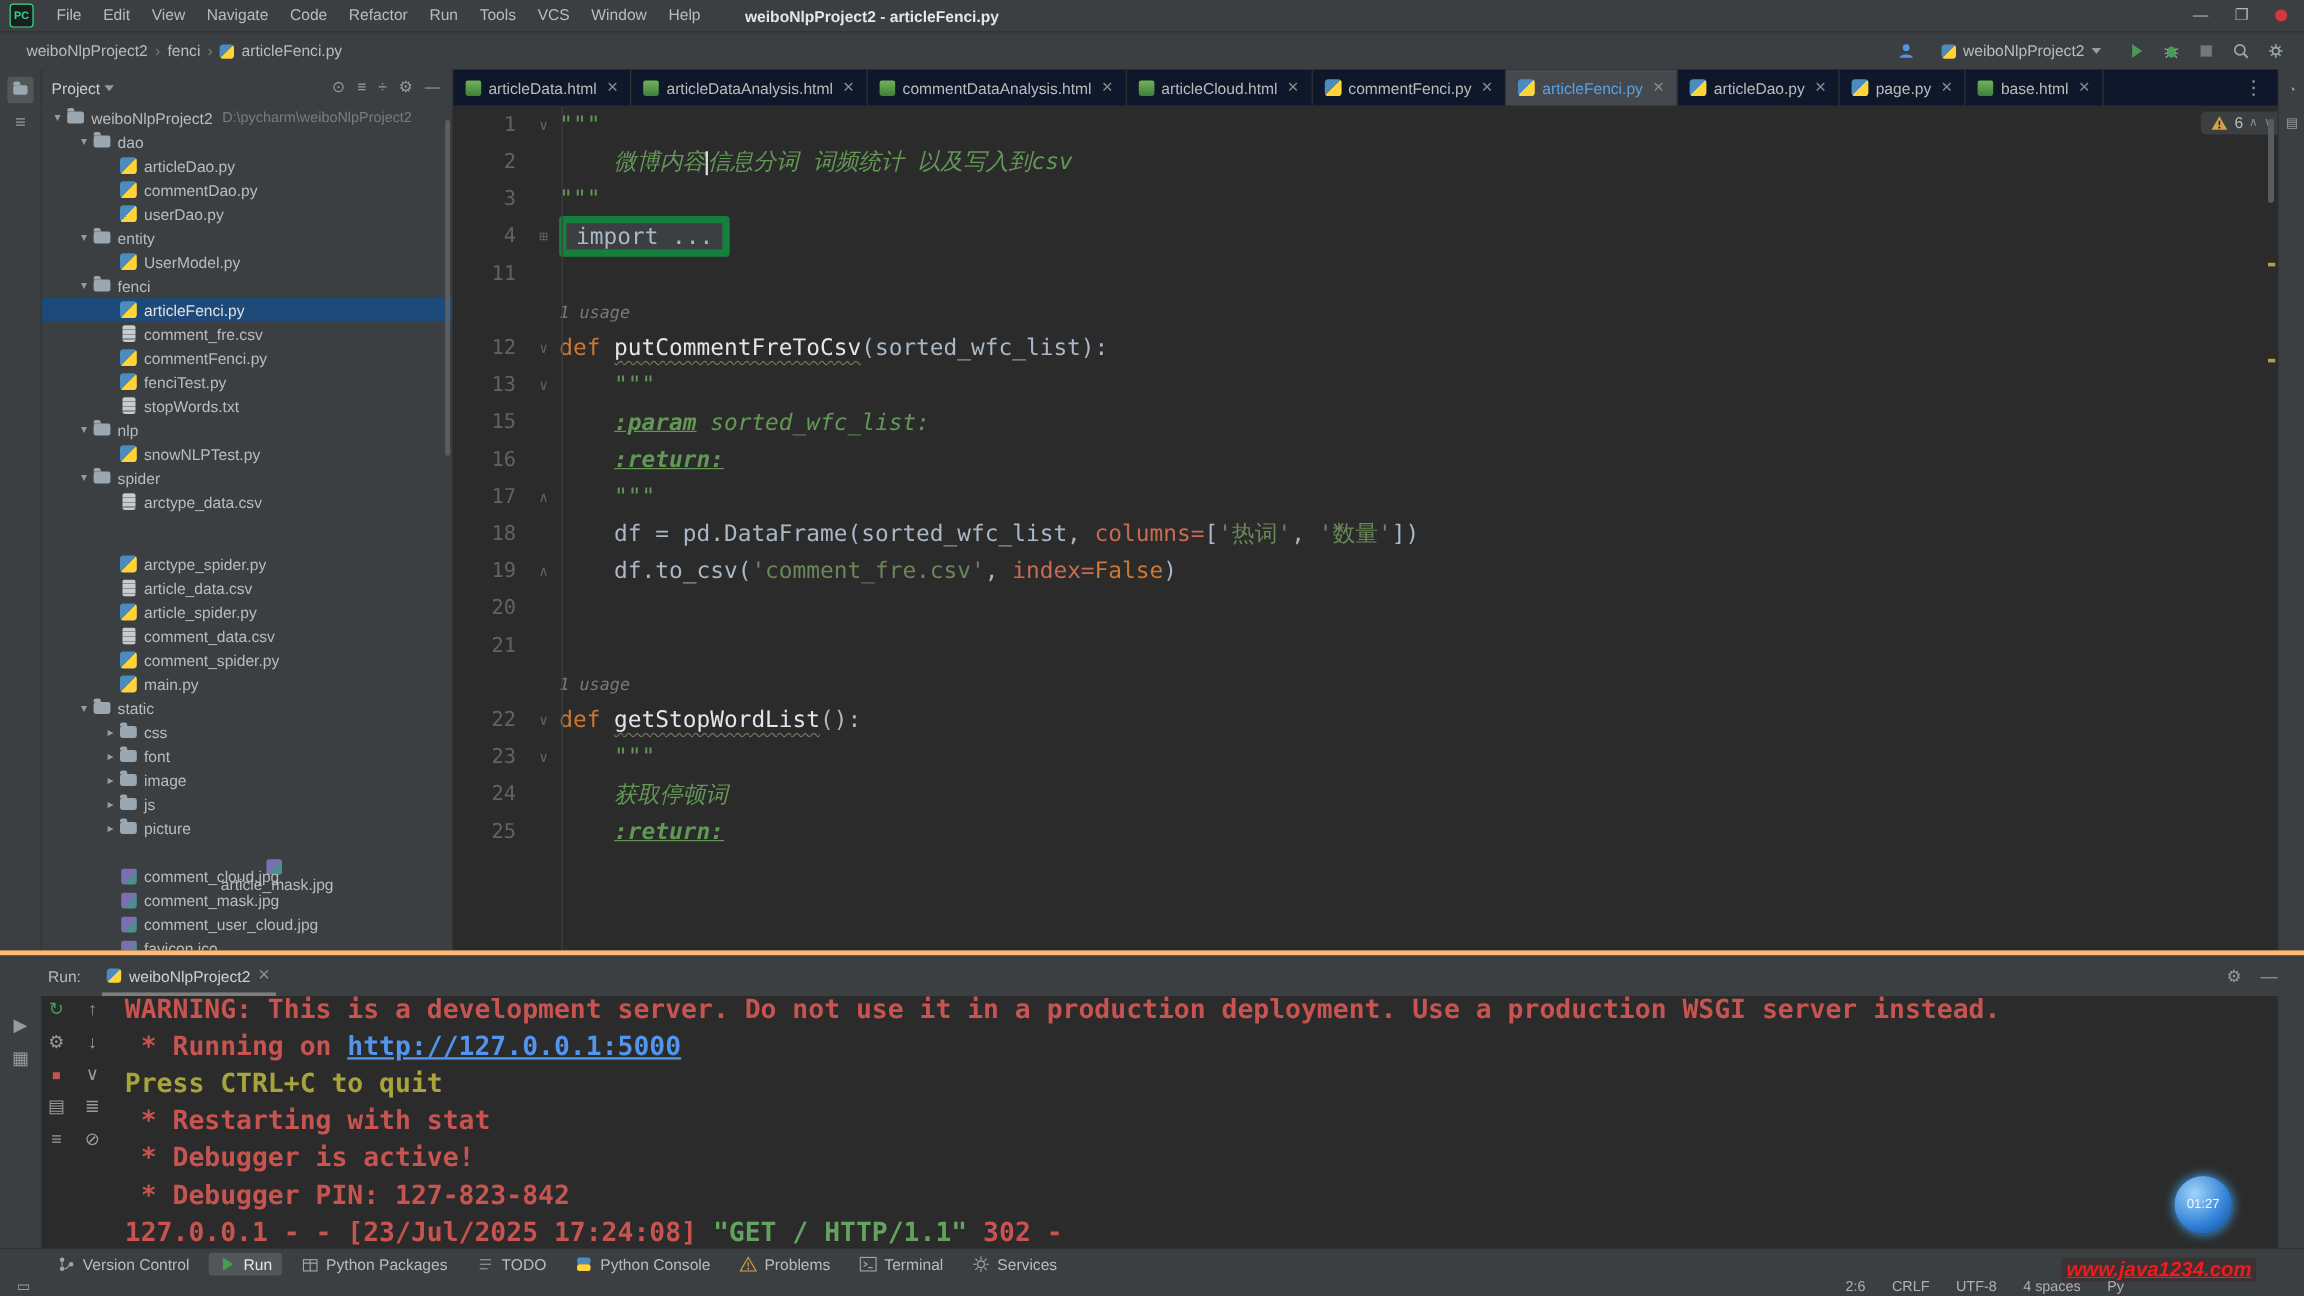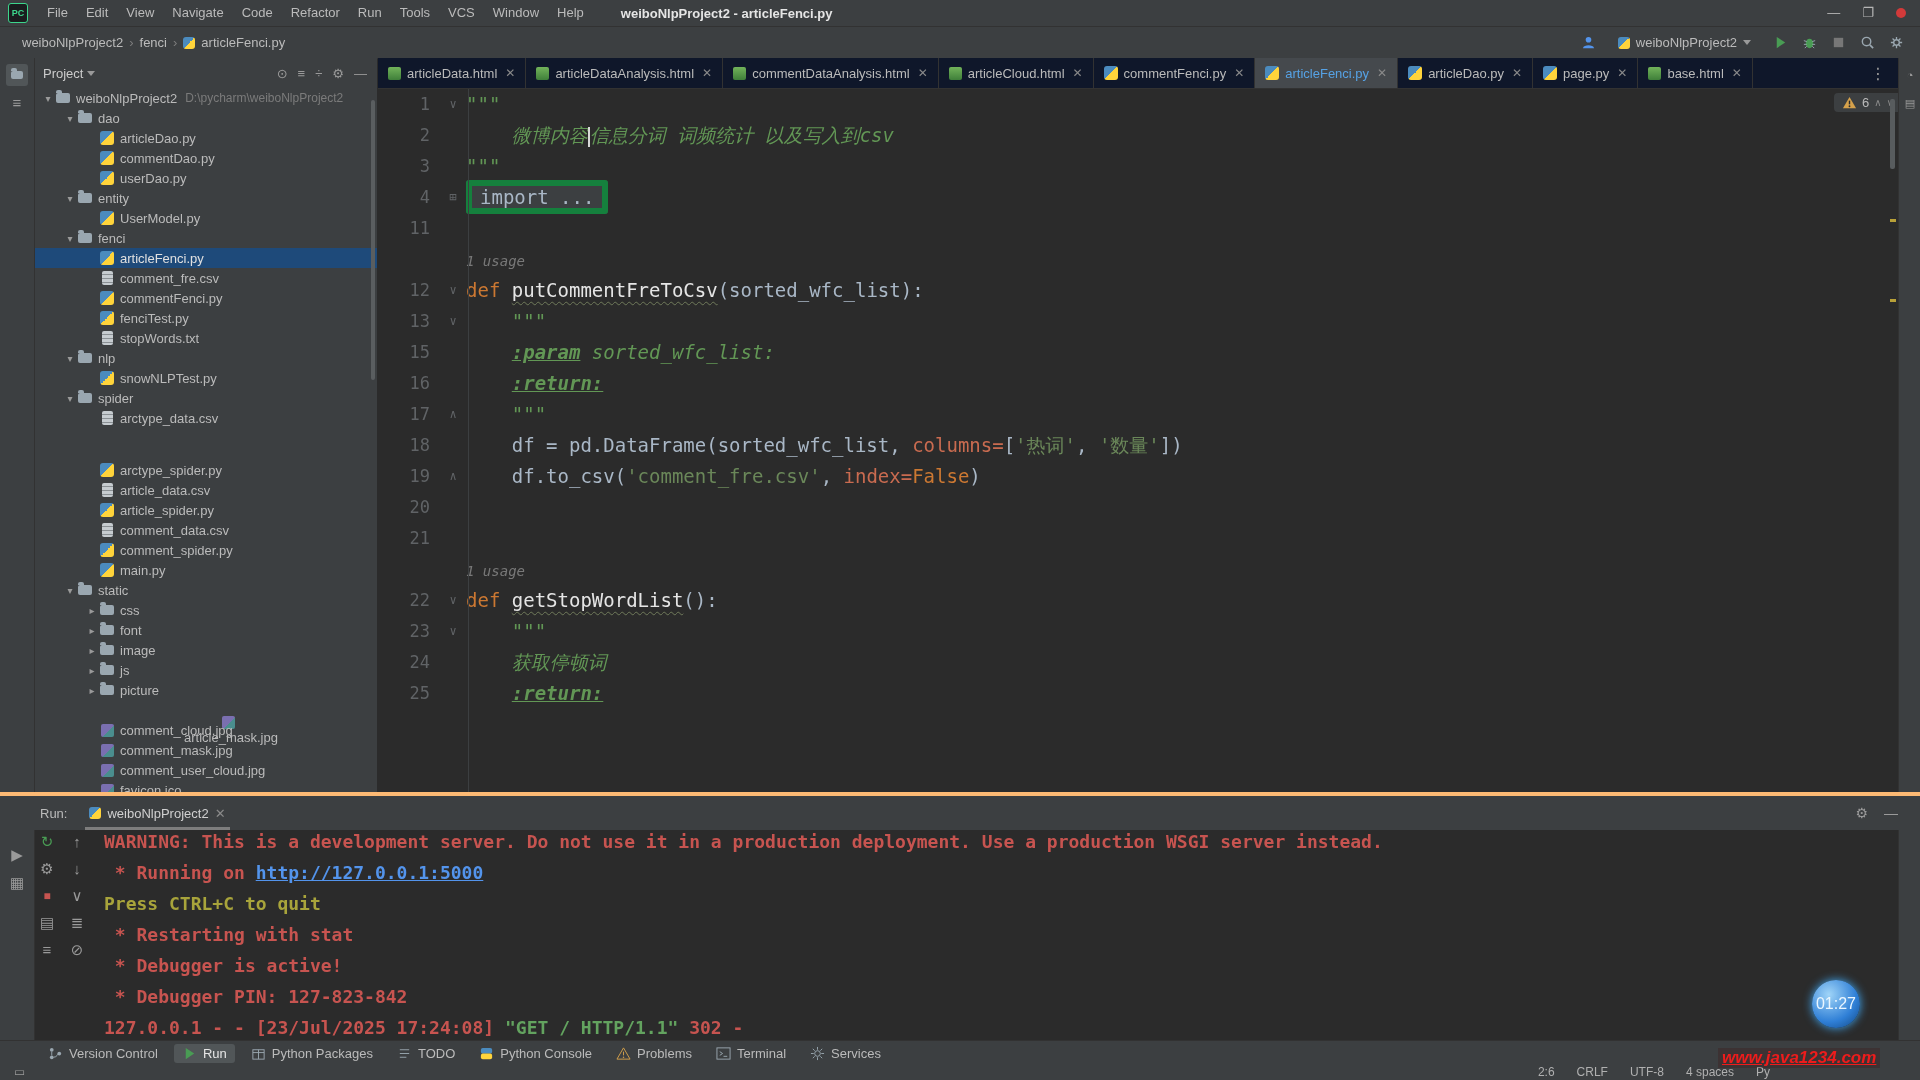--- a/index.html
+++ b/index.html
@@ -80,21 +80,21 @@
   .ed-scroll{position:absolute;left:1512px;top:10px;width:5px;height:70px;background:#585c5e;border-radius:2px;}
   .mark{position:absolute;left:1512px;width:6px;height:3px;background:#b8a038;}
   
   .run-head{position:absolute;left:0;top:792px;width:1920px;height:34px;background:#3c3f41;
             border-top:4px solid #fdba74;display:flex;align-items:center;font-size:13px;}
   .run-label{margin-left:40px;color:#bbbbbb;}
   .run-tab{display:flex;align-items:center;gap:6px;margin-left:14px;height:100%;padding:0 8px;position:relative;color:#d0d0d0;}
   .run-tab::after{content:"";position:absolute;left:4px;right:4px;bottom:0;height:3px;background:#7d7d7d;}
   .run-head-icons{margin-left:auto;display:flex;gap:16px;padding-right:22px;color:#9a9a9a;font-size:14px;}
   .console{position:absolute;left:104px;top:826px;width:1700px;height:214px;font-family:"DejaVu Sans Mono","Liberation Mono",monospace;
-           font-size:18px;line-height:31px;white-space:pre;}
+           font-size:22px;line-height:31px;white-space:pre;}
   .c-err{color:#c75450;font-weight:bold;}
   .c-warn{color:#a8a43b;font-weight:bold;}
   .c-link{color:#5394ec;text-decoration:underline;font-weight:bold;}
   .c-ok{color:#63a35f;font-weight:bold;}
   .run-tools{position:absolute;left:35px;top:830px;width:64px;height:210px;display:flex;gap:6px;}
   .rt-col{display:flex;flex-direction:column;gap:11px;width:24px;align-items:center;padding-top:4px;}
   .rt-icon{font-size:15px;color:#9a9a9a;line-height:16px;}
   .rt-green{color:#499c54;}
   .rt-red{color:#c75450;font-size:12px;}
   
@@ -104,21 +104,21 @@
   .tw-btn.active{background:#515658;color:#e6e6e6;}
   .statusbar{position:absolute;left:0;top:1064px;width:1920px;height:16px;background:#3c3f41;
              display:flex;align-items:center;font-size:12px;color:#b0b0b0;}
   .sb-left{margin-left:14px;color:#9a9a9a;}
   .sb-right{margin-left:auto;display:flex;gap:22px;padding-right:150px;}
   .watermark{position:absolute;left:1718px;top:1048px;font-size:17px;font-weight:bold;font-style:italic;
              color:#ee1c1c;text-decoration:underline;z-index:50;background:rgba(60,10,10,.25);padding:0 4px;}
   .timer-badge{position:absolute;left:1812px;top:980px;width:48px;height:48px;border-radius:50%;
                background:radial-gradient(circle at 35% 30%,#9fd4f8,#2f7fd6 60%,#10447e);
                box-shadow:0 0 10px #3fa9f5;display:flex;align-items:center;justify-content:center;
-               color:#eaf6ff;font-size:16px;z-index:50;}
+               color:#eaf6ff;font-size:11px;z-index:50;}
   svg{display:block;}
 </style>
 </head>
 <body>
 
 <div class="app">
 
   <div class="titlebar">
     <div class="logo">PC</div>
     <div id="menus" style="display:flex;">

